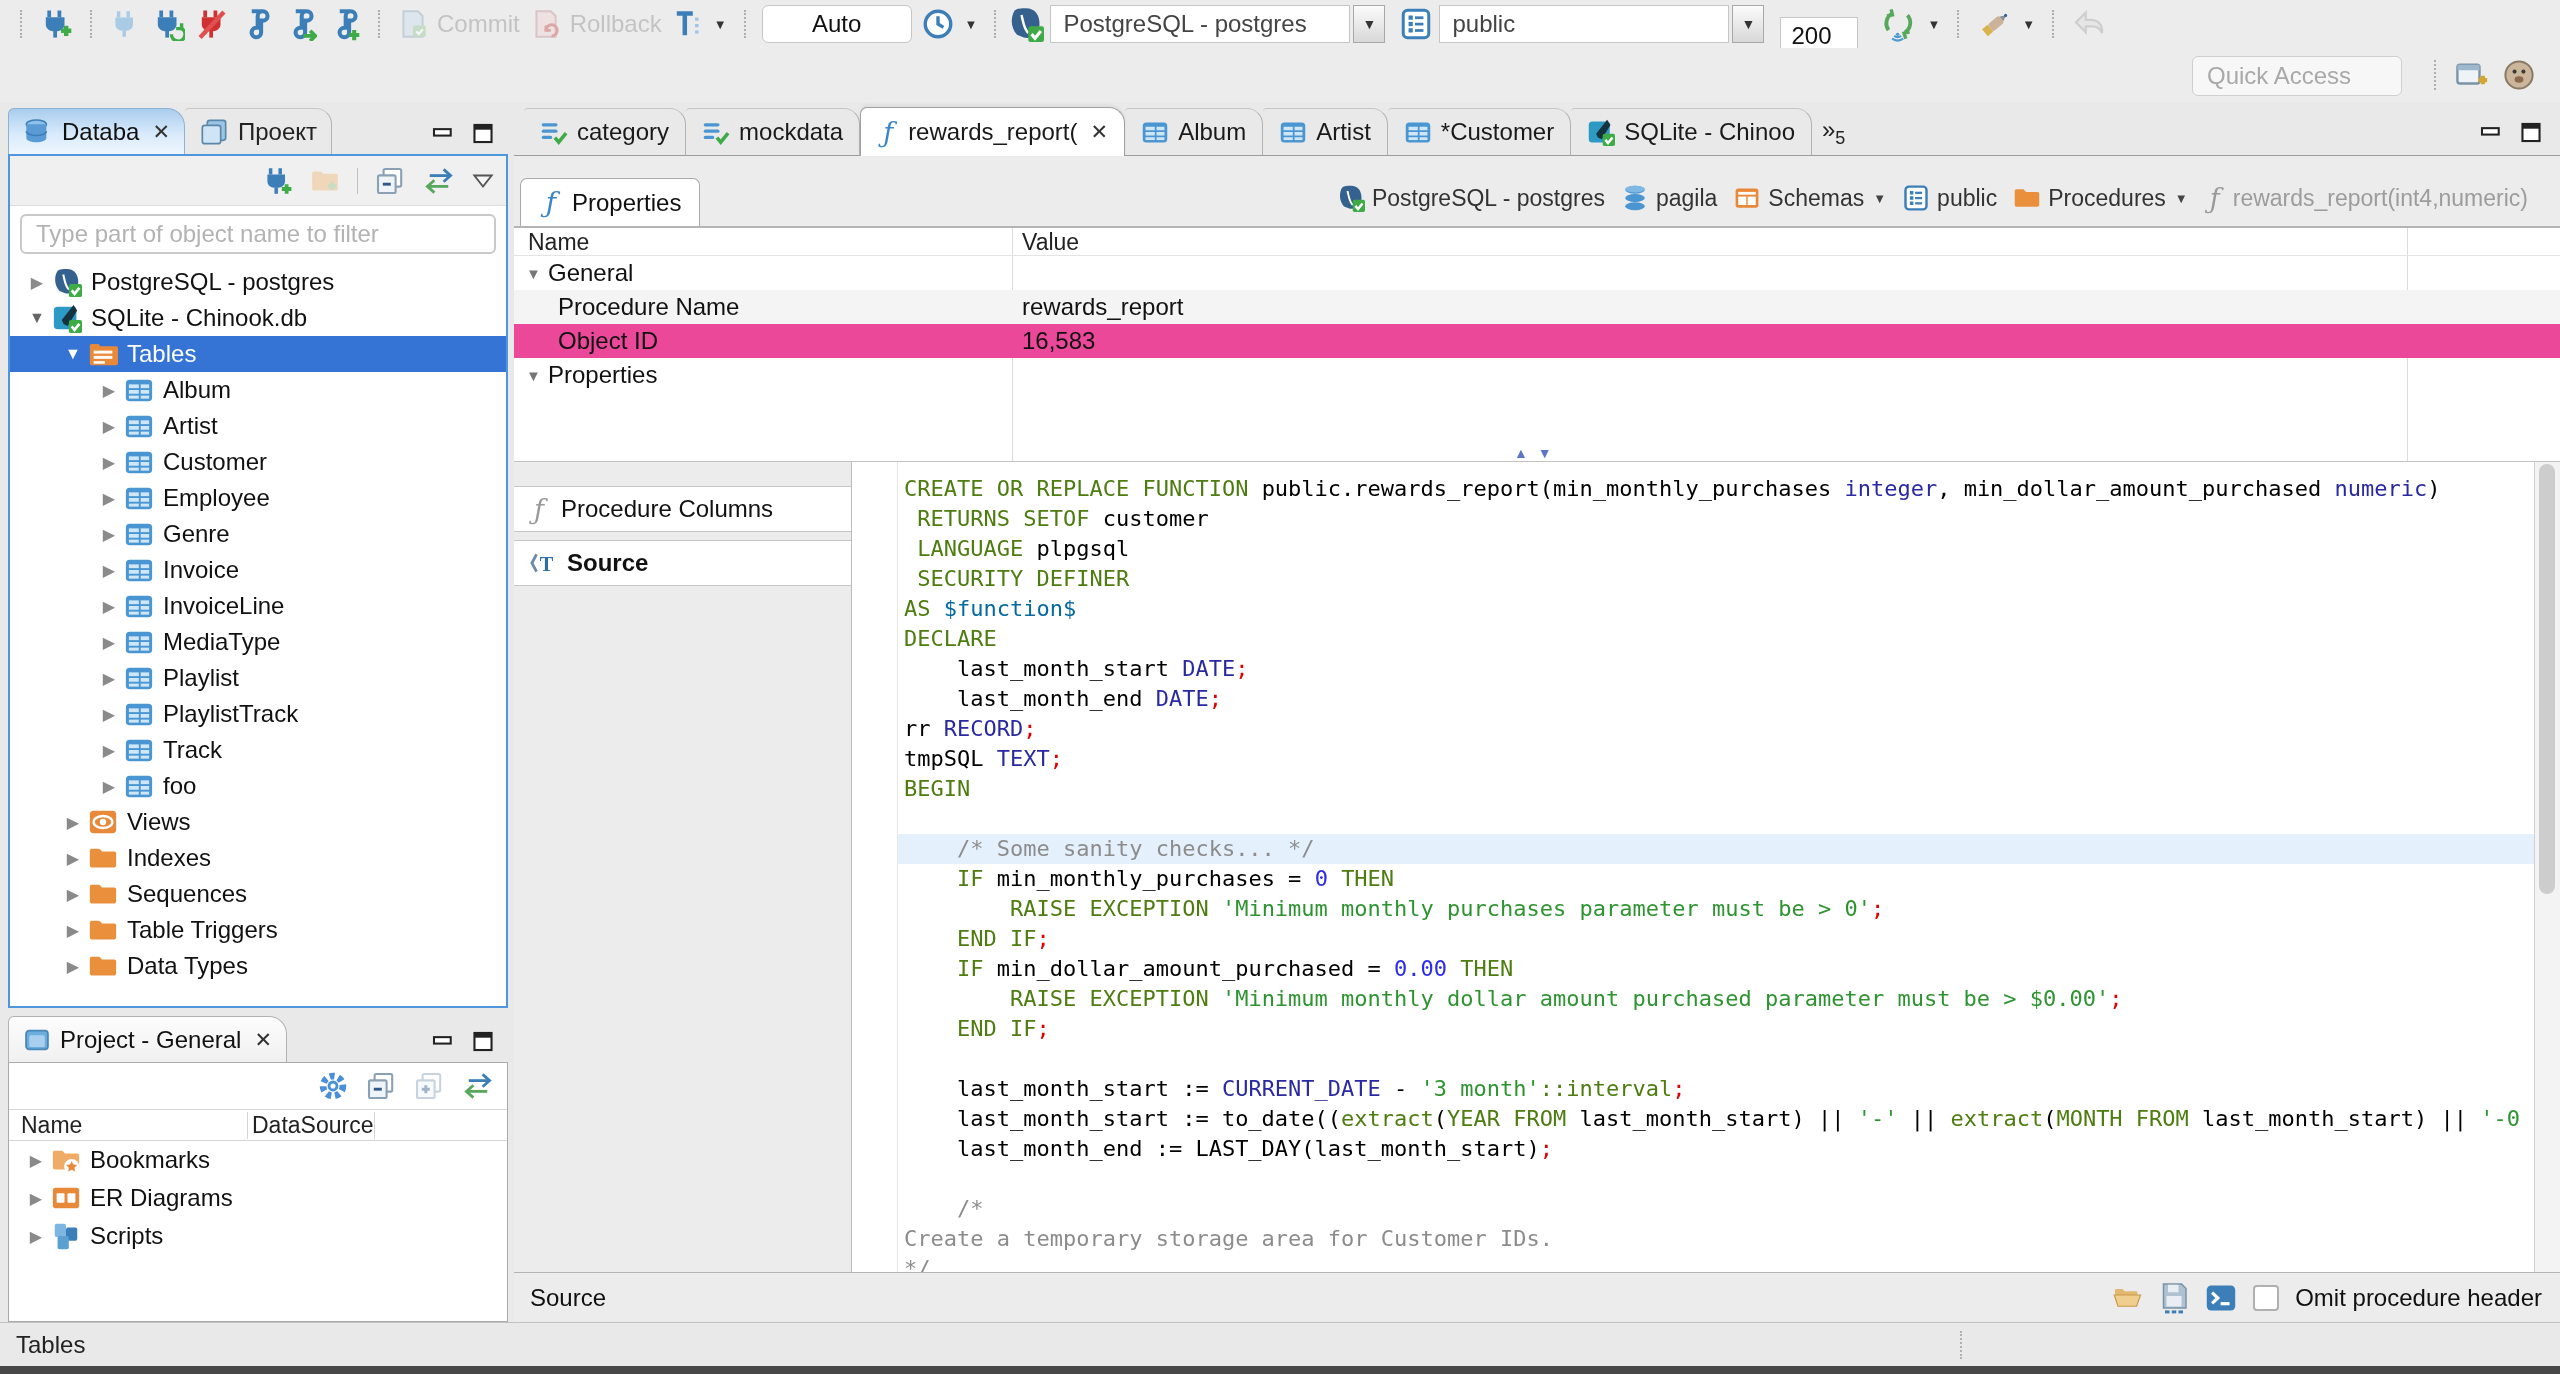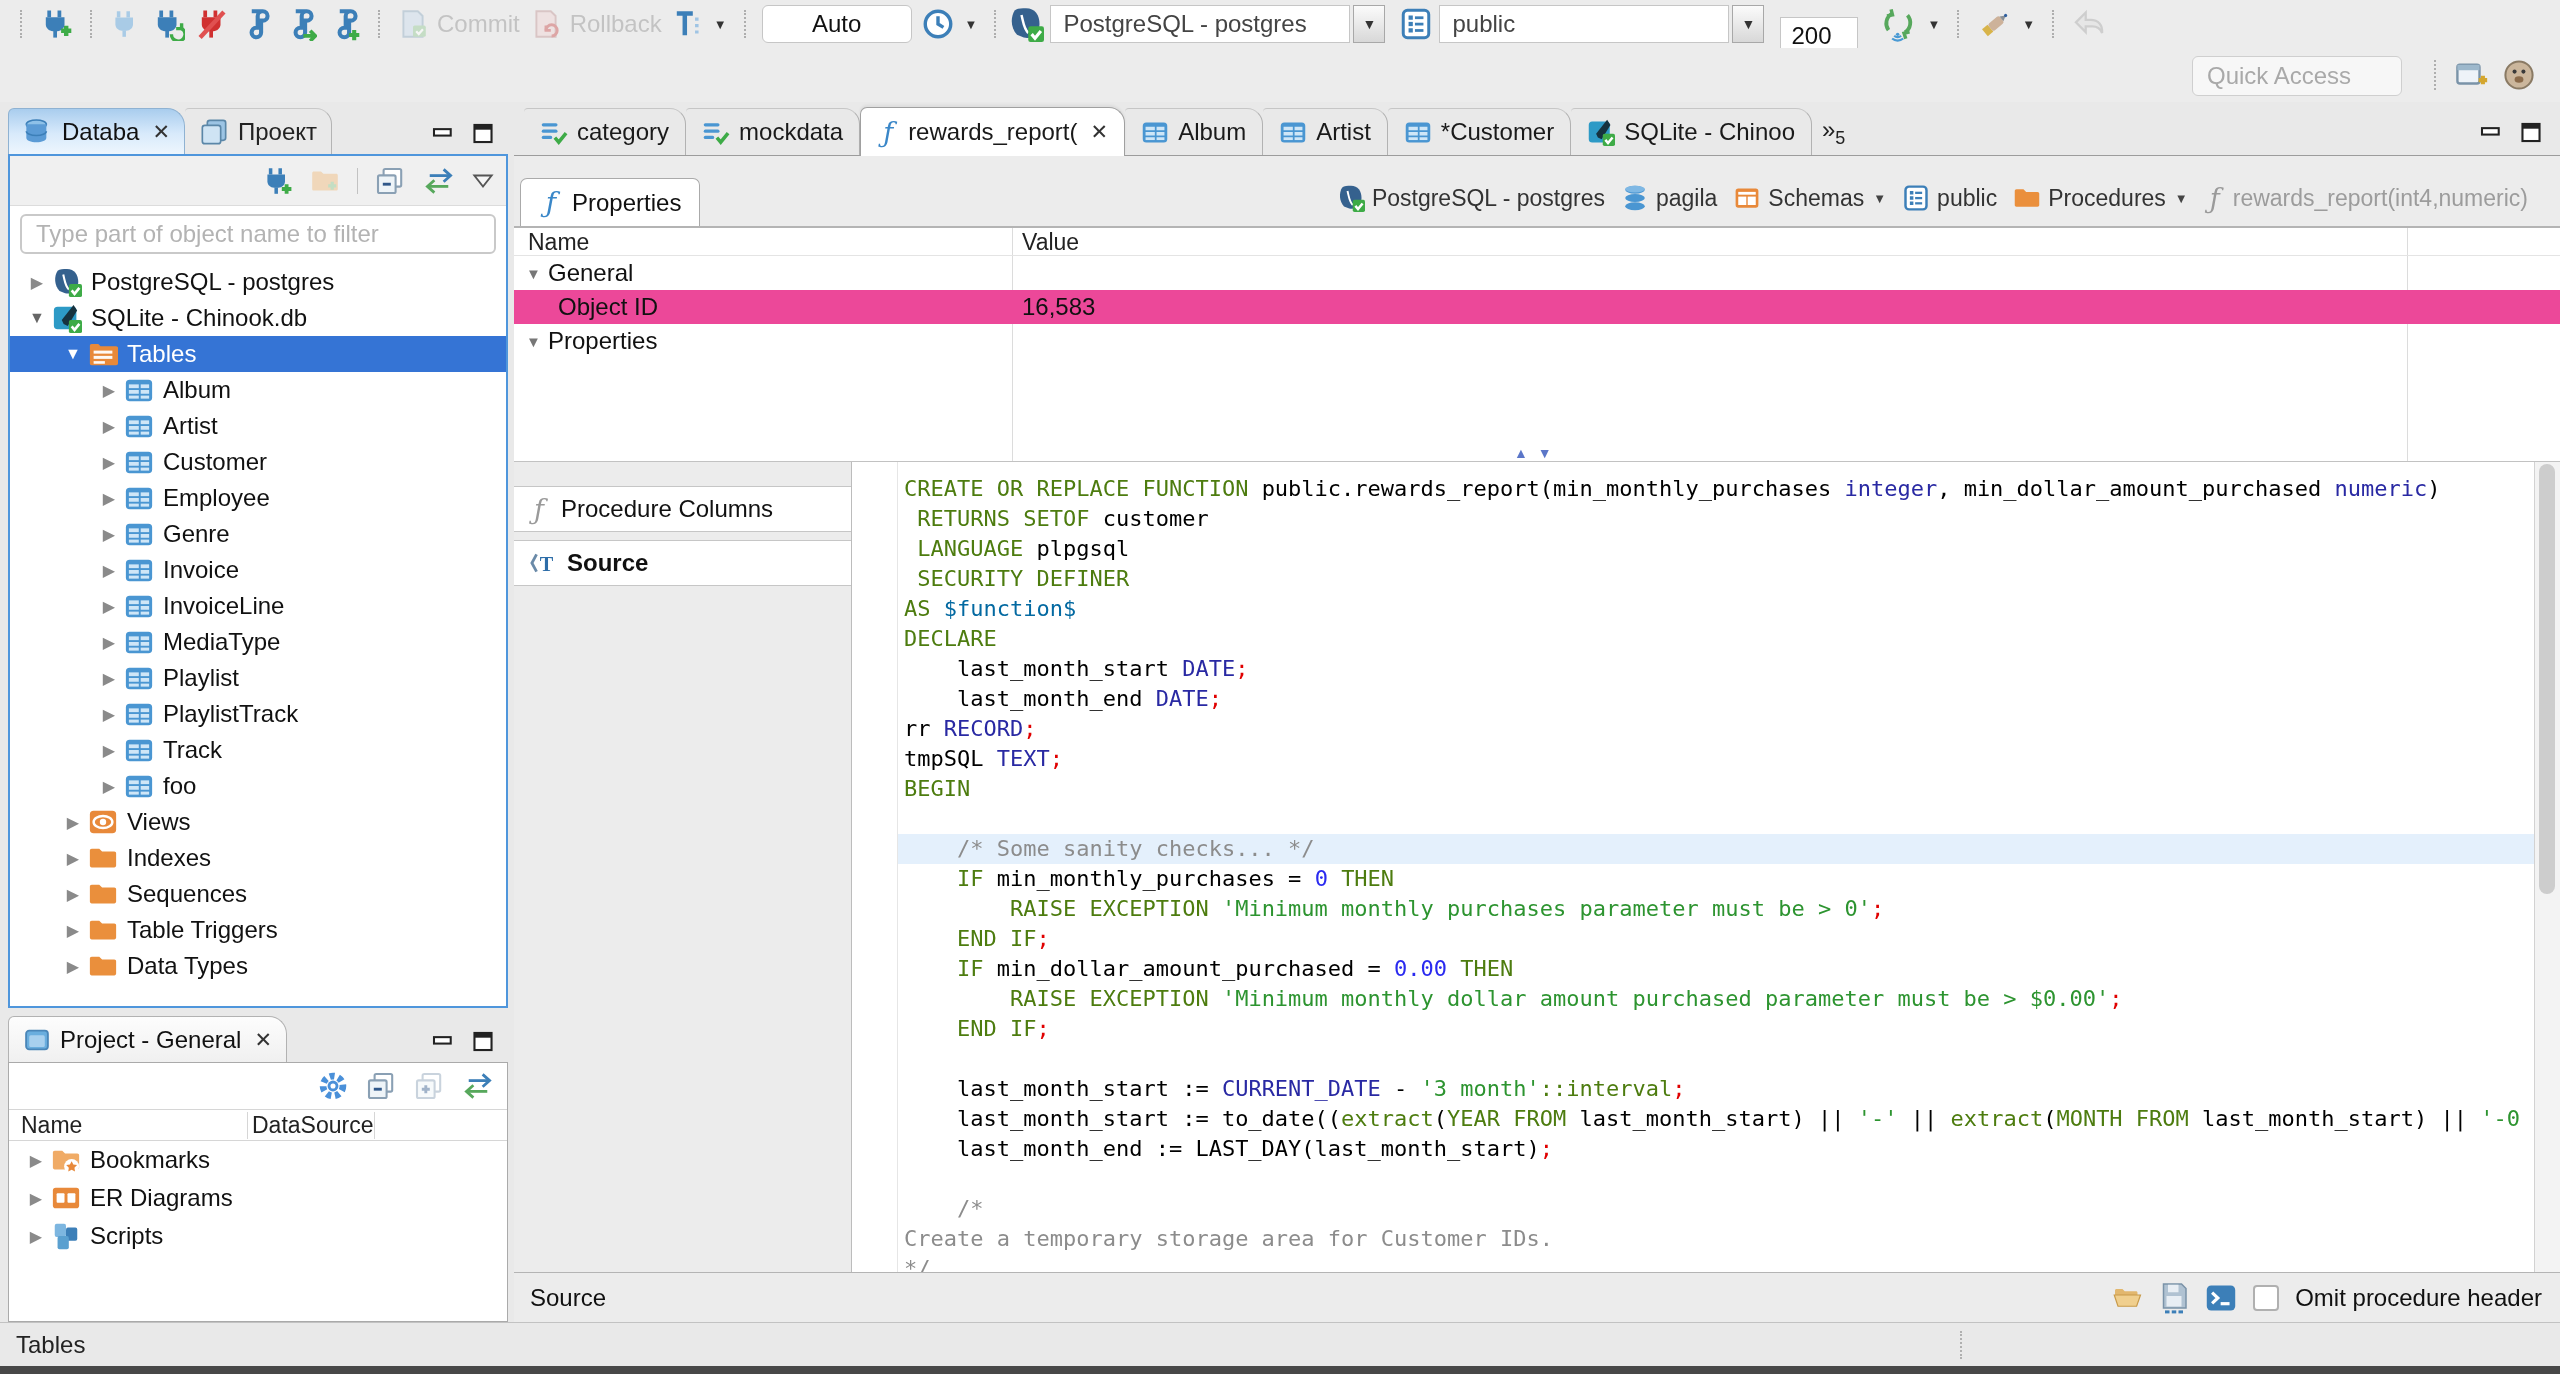--- a/index.html
+++ b/index.html
@@ -965,20 +965,24 @@
       <div class="pg-vline1"></div>
       <div class="pg-vline2"></div>
       <div class="pg-header">
         <span class="h1">Name</span>
         <span class="h2">Value</span>
       </div>
       <div id="pg-rows">
           <div class="pg-row group">
             <span class="pg-tri">▼</span>
             <span class="pg-name">General</span>
+          </div>
+          <div class="pg-row item shade">
+            <span class="pg-name">Procedure Name</span>
+            <span class="pg-value">rewards_report</span>
           </div>
           <div class="pg-row item selected">
             <span class="pg-name">Object ID</span>
             <span class="pg-value">16,583</span>
           </div>
           <div class="pg-row group">
             <span class="pg-tri">▼</span>
             <span class="pg-name">Properties</span>
           </div>
         </div>

